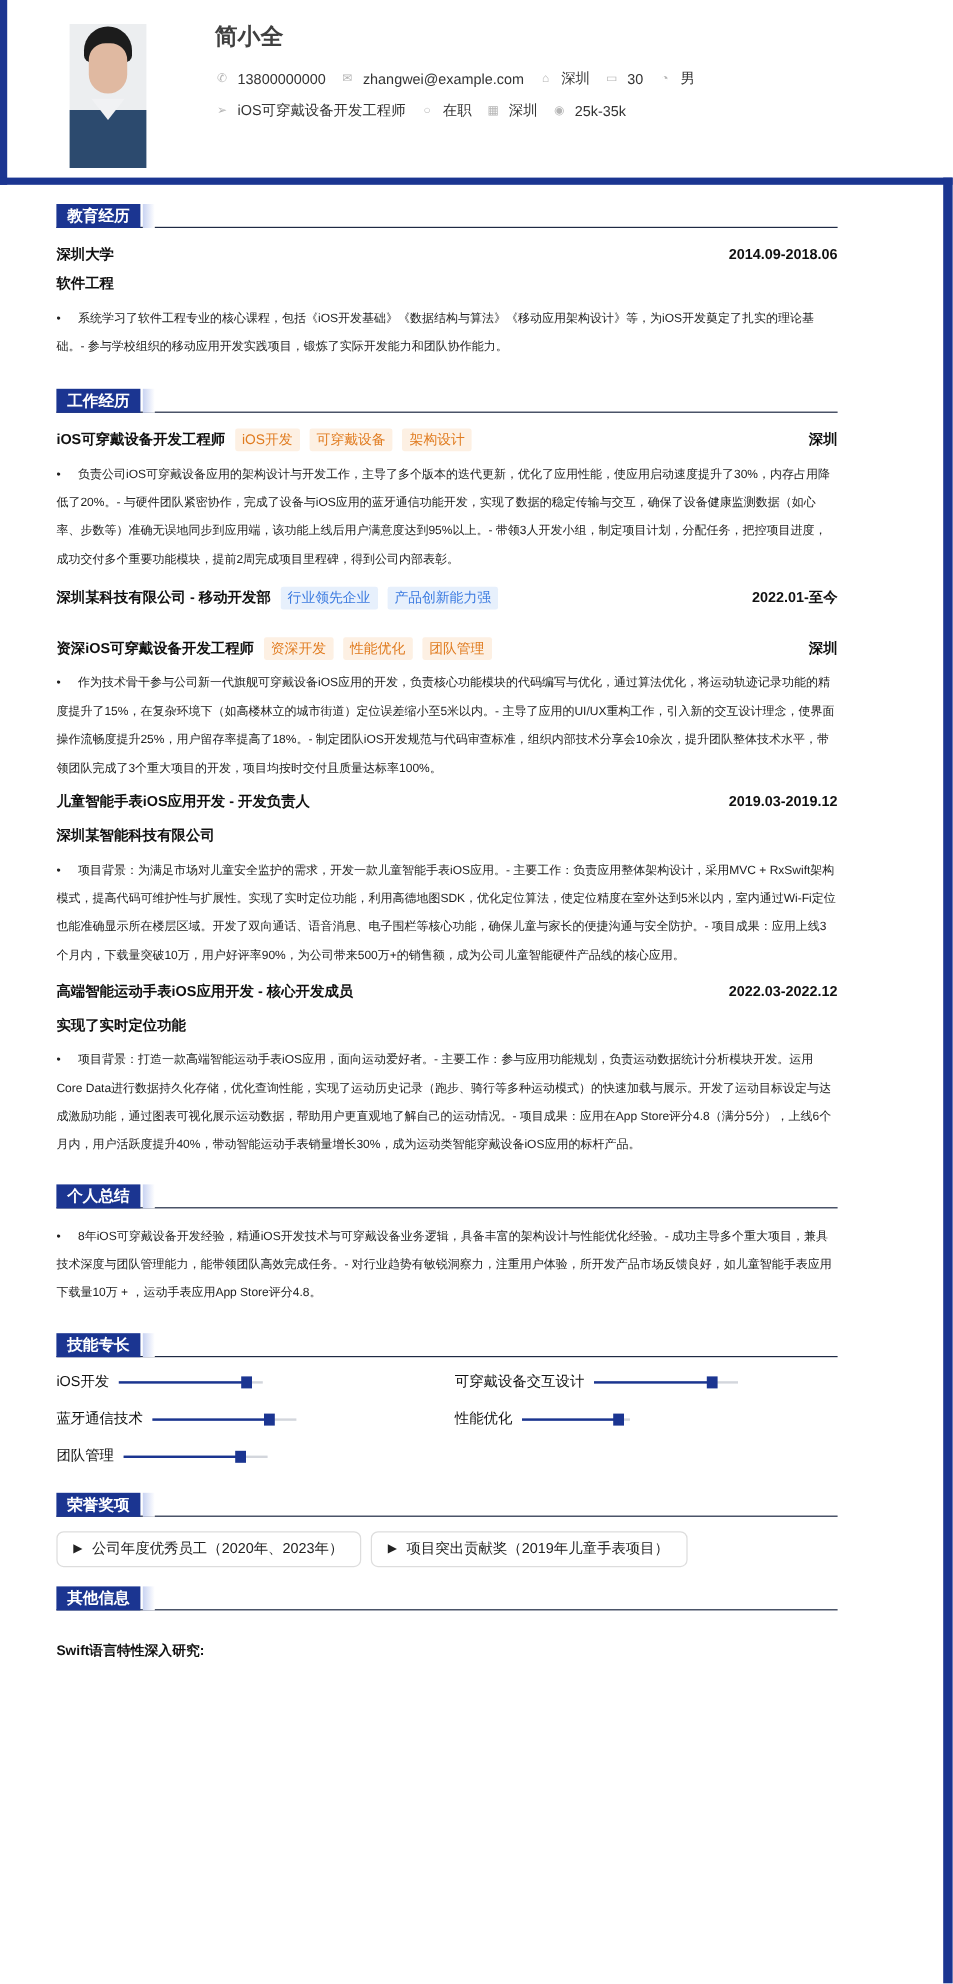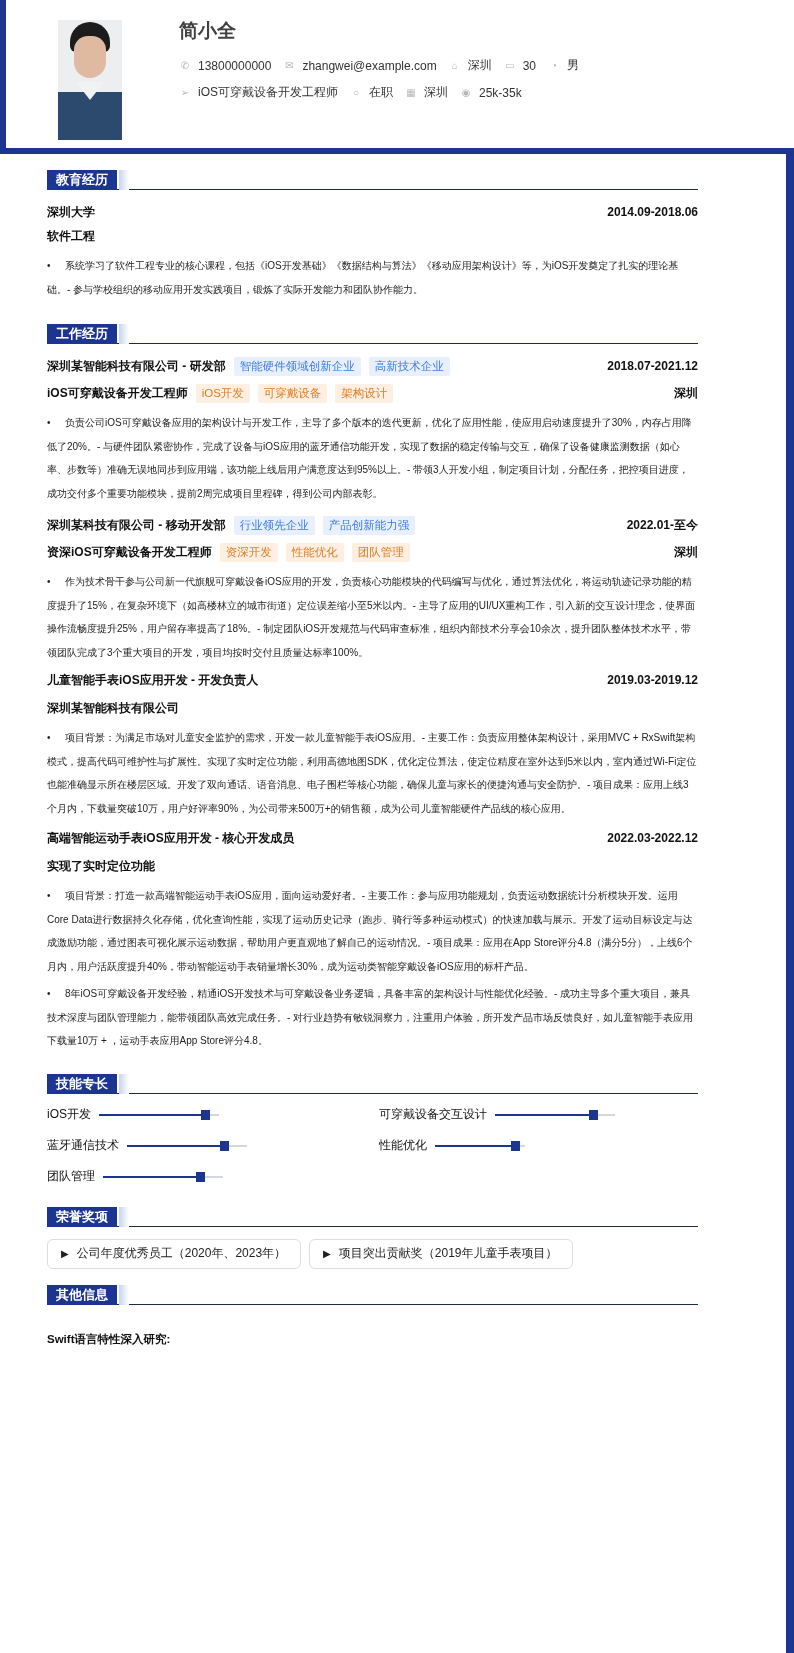--- a/index.html
+++ b/index.html
@@ -127,49 +127,41 @@
   <div class="row" style="margin-top:4px">
     <span>软件工程</span>
   </div>
   <div class="desc" style="margin-top:8px"><span class="dot">•</span><span>系统学习了软件工程专业的核心课程，包括《iOS开发基础》《数据结构与算法》《移动应用架构设计》等，为iOS开发奠定了扎实的理论基础。- 参与学校组织的移动应用开发实践项目，锻炼了实际开发能力和团队协作能力。</span></div>
 
   <div class="section-head" style="margin-top:23px">
     <span class="lbl">工作经历</span>
     <span class="tail" style="left:72px"></span>
   </div>
   <div>
-    <div class="row" style="margin-top:6px">
-      <span class="left">
-        <span>深圳某智能科技有限公司 - 研发部</span>
-        <span class="tag blue">智能硬件领域创新企业</span>
-        <span class="tag blue">高新技术企业</span>
-      </span>
-      <span>2018.07-2021.12</span>
-    </div>
     <div class="row" style="margin-top:7px">
       <span class="left">
         <span>iOS可穿戴设备开发工程师</span>
         <span class="tag orange">iOS开发</span>
         <span class="tag orange">可穿戴设备</span>
         <span class="tag orange">架构设计</span>
       </span>
       <span>深圳</span>
     </div>
     <div class="desc" style="margin-top:8px"><span class="dot">•</span><span>负责公司iOS可穿戴设备应用的架构设计与开发工作，主导了多个版本的迭代更新，优化了应用性能，使应用启动速度提升了30%，内存占用降低了20%。- 与硬件团队紧密协作，完成了设备与iOS应用的蓝牙通信功能开发，实现了数据的稳定传输与交互，确保了设备健康监测数据（如心率、步数等）准确无误地同步到应用端，该功能上线后用户满意度达到95%以上。- 带领3人开发小组，制定项目计划，分配任务，把控项目进度，成功交付多个重要功能模块，提前2周完成项目里程碑，得到公司内部表彰。</span></div>
   </div>
   <div style="margin-top:10px">
     <div class="row">
       <span class="left">
         <span>深圳某科技有限公司 - 移动开发部</span>
         <span class="tag blue">行业领先企业</span>
         <span class="tag blue">产品创新能力强</span>
       </span>
       <span>2022.01-至今</span>
     </div>
-    <div class="row" style="margin-top:7px">
+    <div class="row" style="margin-top:22px">
       <span class="left">
         <span>资深iOS可穿戴设备开发工程师</span>
         <span class="tag orange">资深开发</span>
         <span class="tag orange">性能优化</span>
         <span class="tag orange">团队管理</span>
       </span>
       <span>深圳</span>
     </div>
     <div class="desc" style="margin-top:8px"><span class="dot">•</span><span>作为技术骨干参与公司新一代旗舰可穿戴设备iOS应用的开发，负责核心功能模块的代码编写与优化，通过算法优化，将运动轨迹记录功能的精度提升了15%，在复杂环境下（如高楼林立的城市街道）定位误差缩小至5米以内。- 主导了应用的UI/UX重构工作，引入新的交互设计理念，使界面操作流畅度提升25%，用户留存率提高了18%。- 制定团队iOS开发规范与代码审查标准，组织内部技术分享会10余次，提升团队整体技术水平，带领团队完成了3个重大项目的开发，项目均按时交付且质量达标率100%。</span></div>
   </div>
@@ -188,20 +180,24 @@
     <div class="row">
       <span>高端智能运动手表iOS应用开发 - 核心开发成员</span>
       <span>2022.03-2022.12</span>
     </div>
     <div class="row" style="margin-top:8px">
       <span>实现了实时定位功能</span>
     </div>
     <div class="desc" style="margin-top:8px"><span class="dot">•</span><span>项目背景：打造一款高端智能运动手表iOS应用，面向运动爱好者。- 主要工作：参与应用功能规划，负责运动数据统计分析模块开发。运用Core Data进行数据持久化存储，优化查询性能，实现了运动历史记录（跑步、骑行等多种运动模式）的快速加载与展示。开发了运动目标设定与达成激励功能，通过图表可视化展示运动数据，帮助用户更直观地了解自己的运动情况。- 项目成果：应用在App Store评分4.8（满分5分），上线6个月内，用户活跃度提升40%，带动智能运动手表销量增长30%，成为运动类智能穿戴设备iOS应用的标杆产品。</span></div>
   </div>
 
+  <div class="section-head" style="margin-top:21px">
+    <span class="lbl">个人总结</span>
+    <span class="tail" style="left:72px"></span>
+  </div>
   <div class="desc" style="margin-top:4px"><span class="dot">•</span><span>8年iOS可穿戴设备开发经验，精通iOS开发技术与可穿戴设备业务逻辑，具备丰富的架构设计与性能优化经验。- 成功主导多个重大项目，兼具技术深度与团队管理能力，能带领团队高效完成任务。- 对行业趋势有敏锐洞察力，注重用户体验，所开发产品市场反馈良好，如儿童智能手表应用下载量10万 + ，运动手表应用App Store评分4.8。</span></div>
 
   <div class="section-head" style="margin-top:21px">
     <span class="lbl">技能专长</span>
     <span class="tail" style="left:72px"></span>
   </div>
   <div class="skills">
     <div class="skill">
       <span>iOS开发</span>
       <span class="bar" style="width:120px">

